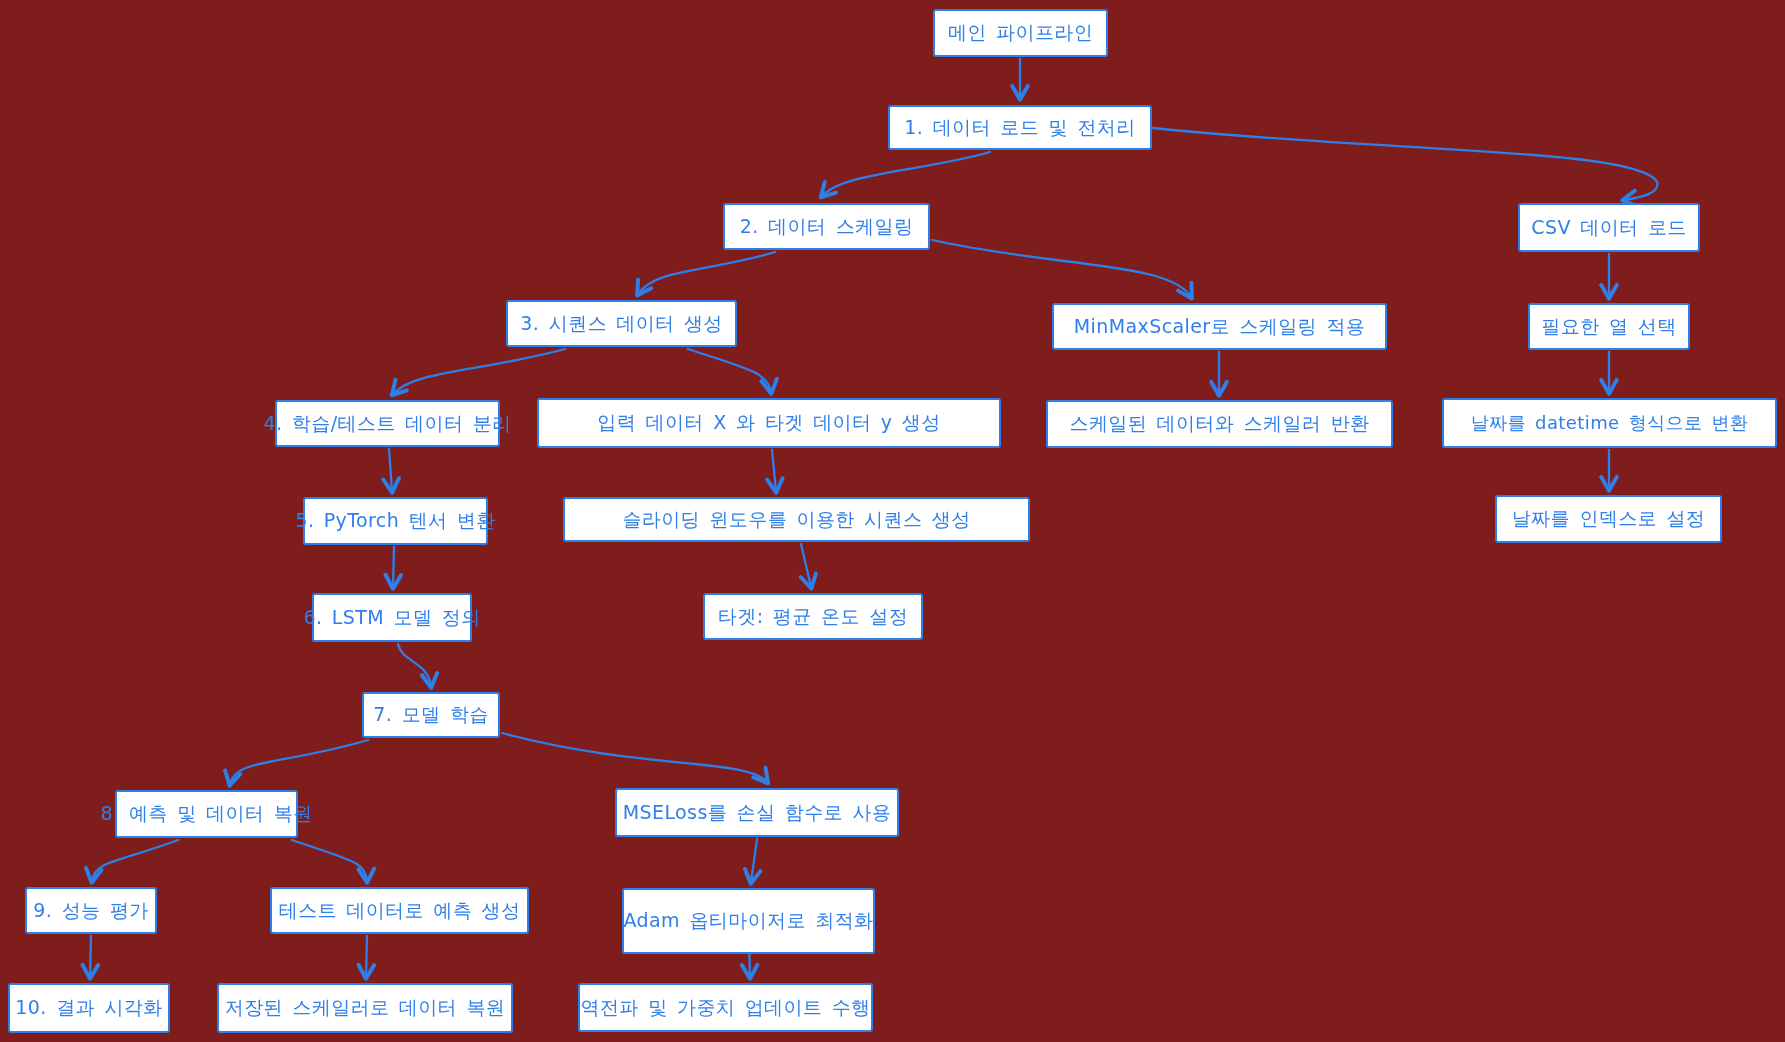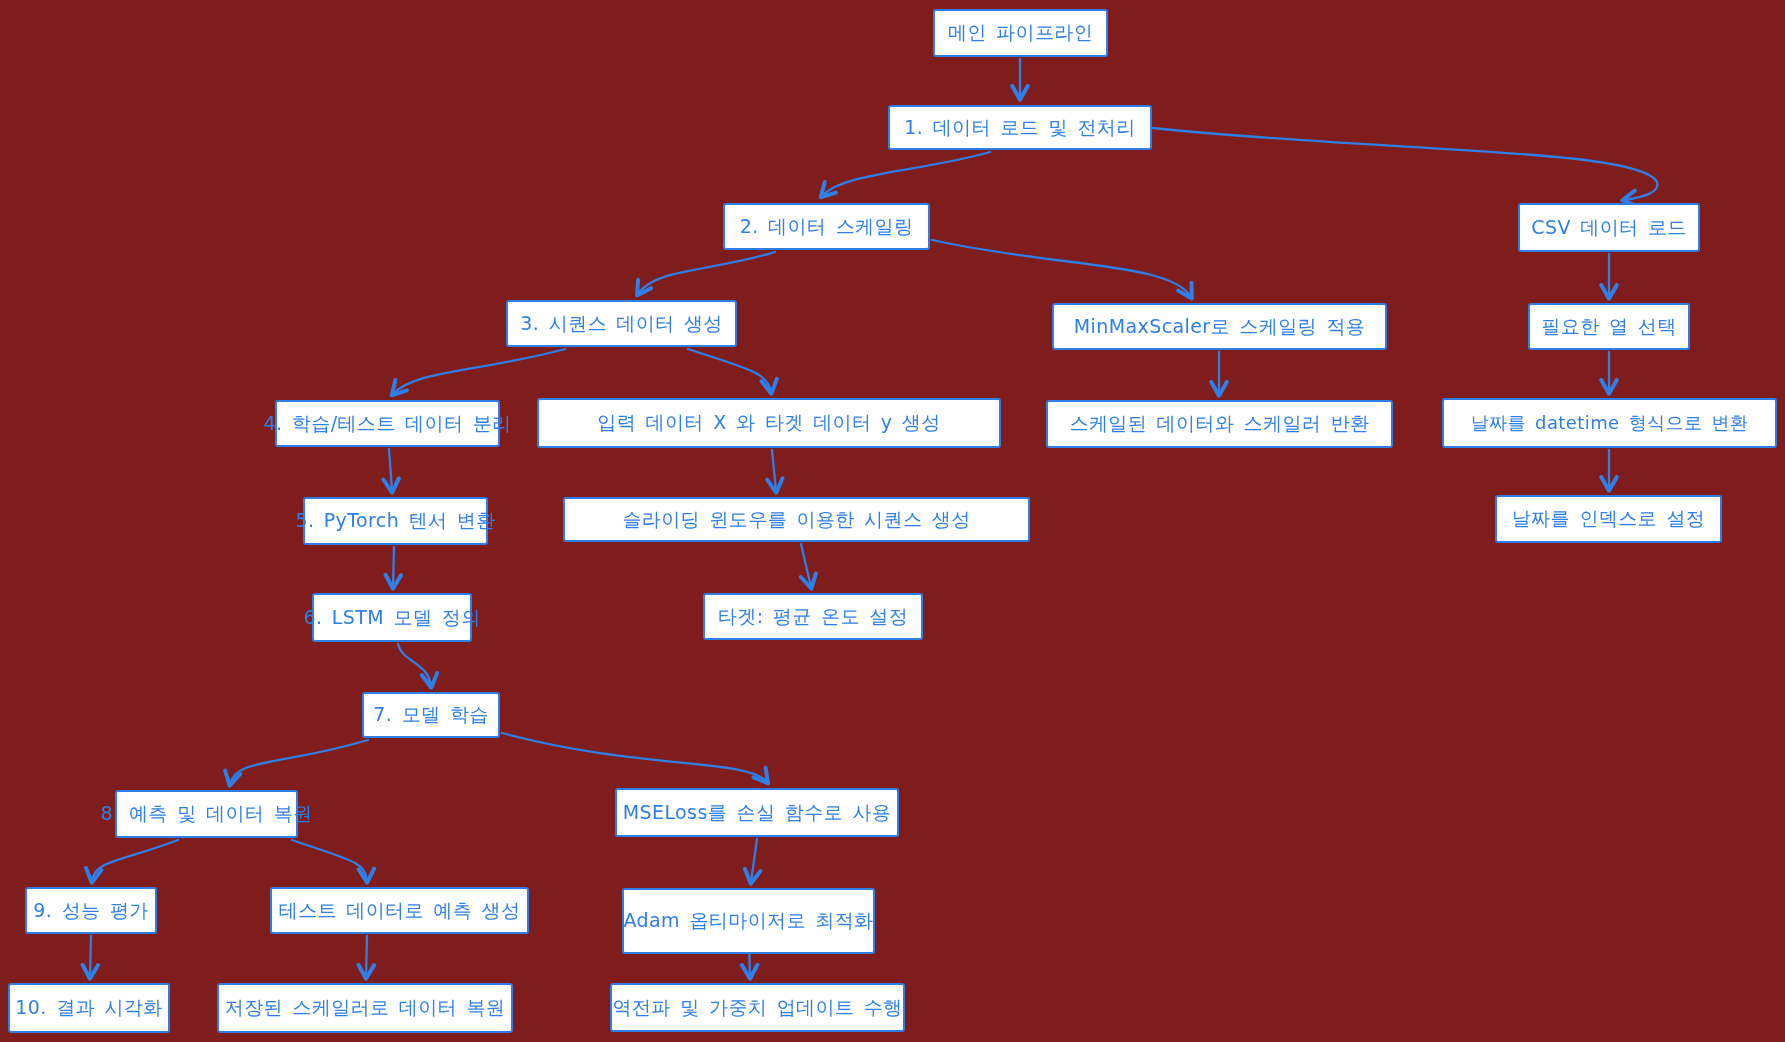--- a/index.html
+++ b/index.html
@@ -35,21 +35,21 @@
   .n-step6    { left:312px;  top:593px;  width:160px; height:49px; }
   .n-target   { left:703px;  top:593px;  width:220px; height:47px; }
   .n-step7    { left:362px;  top:692px;  width:138px; height:46px; }
   .n-step8    { left:115px;  top:790px;  width:183px; height:48px; }
   .n-mseloss  { left:615px;  top:788px;  width:284px; height:49px; }
   .n-step9    { left:25px;   top:887px;  width:132px; height:47px; }
   .n-testpred { left:238px;  top:887px;  width:259px; height:47px;margin-left:32px; }
   .n-adam     { left:622px;  top:888px;  width:253px; height:66px; }
   .n-step10   { left:8px;    top:983px;  width:162px; height:50px; }
   .n-restore  { left:217px;  top:983px;  width:296px; height:50px; }
-  .n-backprop { left:610px;  top:983px;  width:295px; height:49px; }
+  .n-backprop { left:578px;  top:983px;  width:295px; height:49px; }
 </style>
 </head>
 <body>
 
 <div class="canvas">
 
   <svg class="edges" viewBox="0 0 1785 1042">
     <defs>
       <marker id="ah" viewBox="0 0 12 12" refX="9" refY="6" markerWidth="9" markerHeight="9" orient="auto">
         <path d="M2,1.5 L10,6 L2,10.5" fill="none" stroke="#2f7fe8" stroke-width="2" stroke-linecap="round" stroke-linejoin="round"></path>

